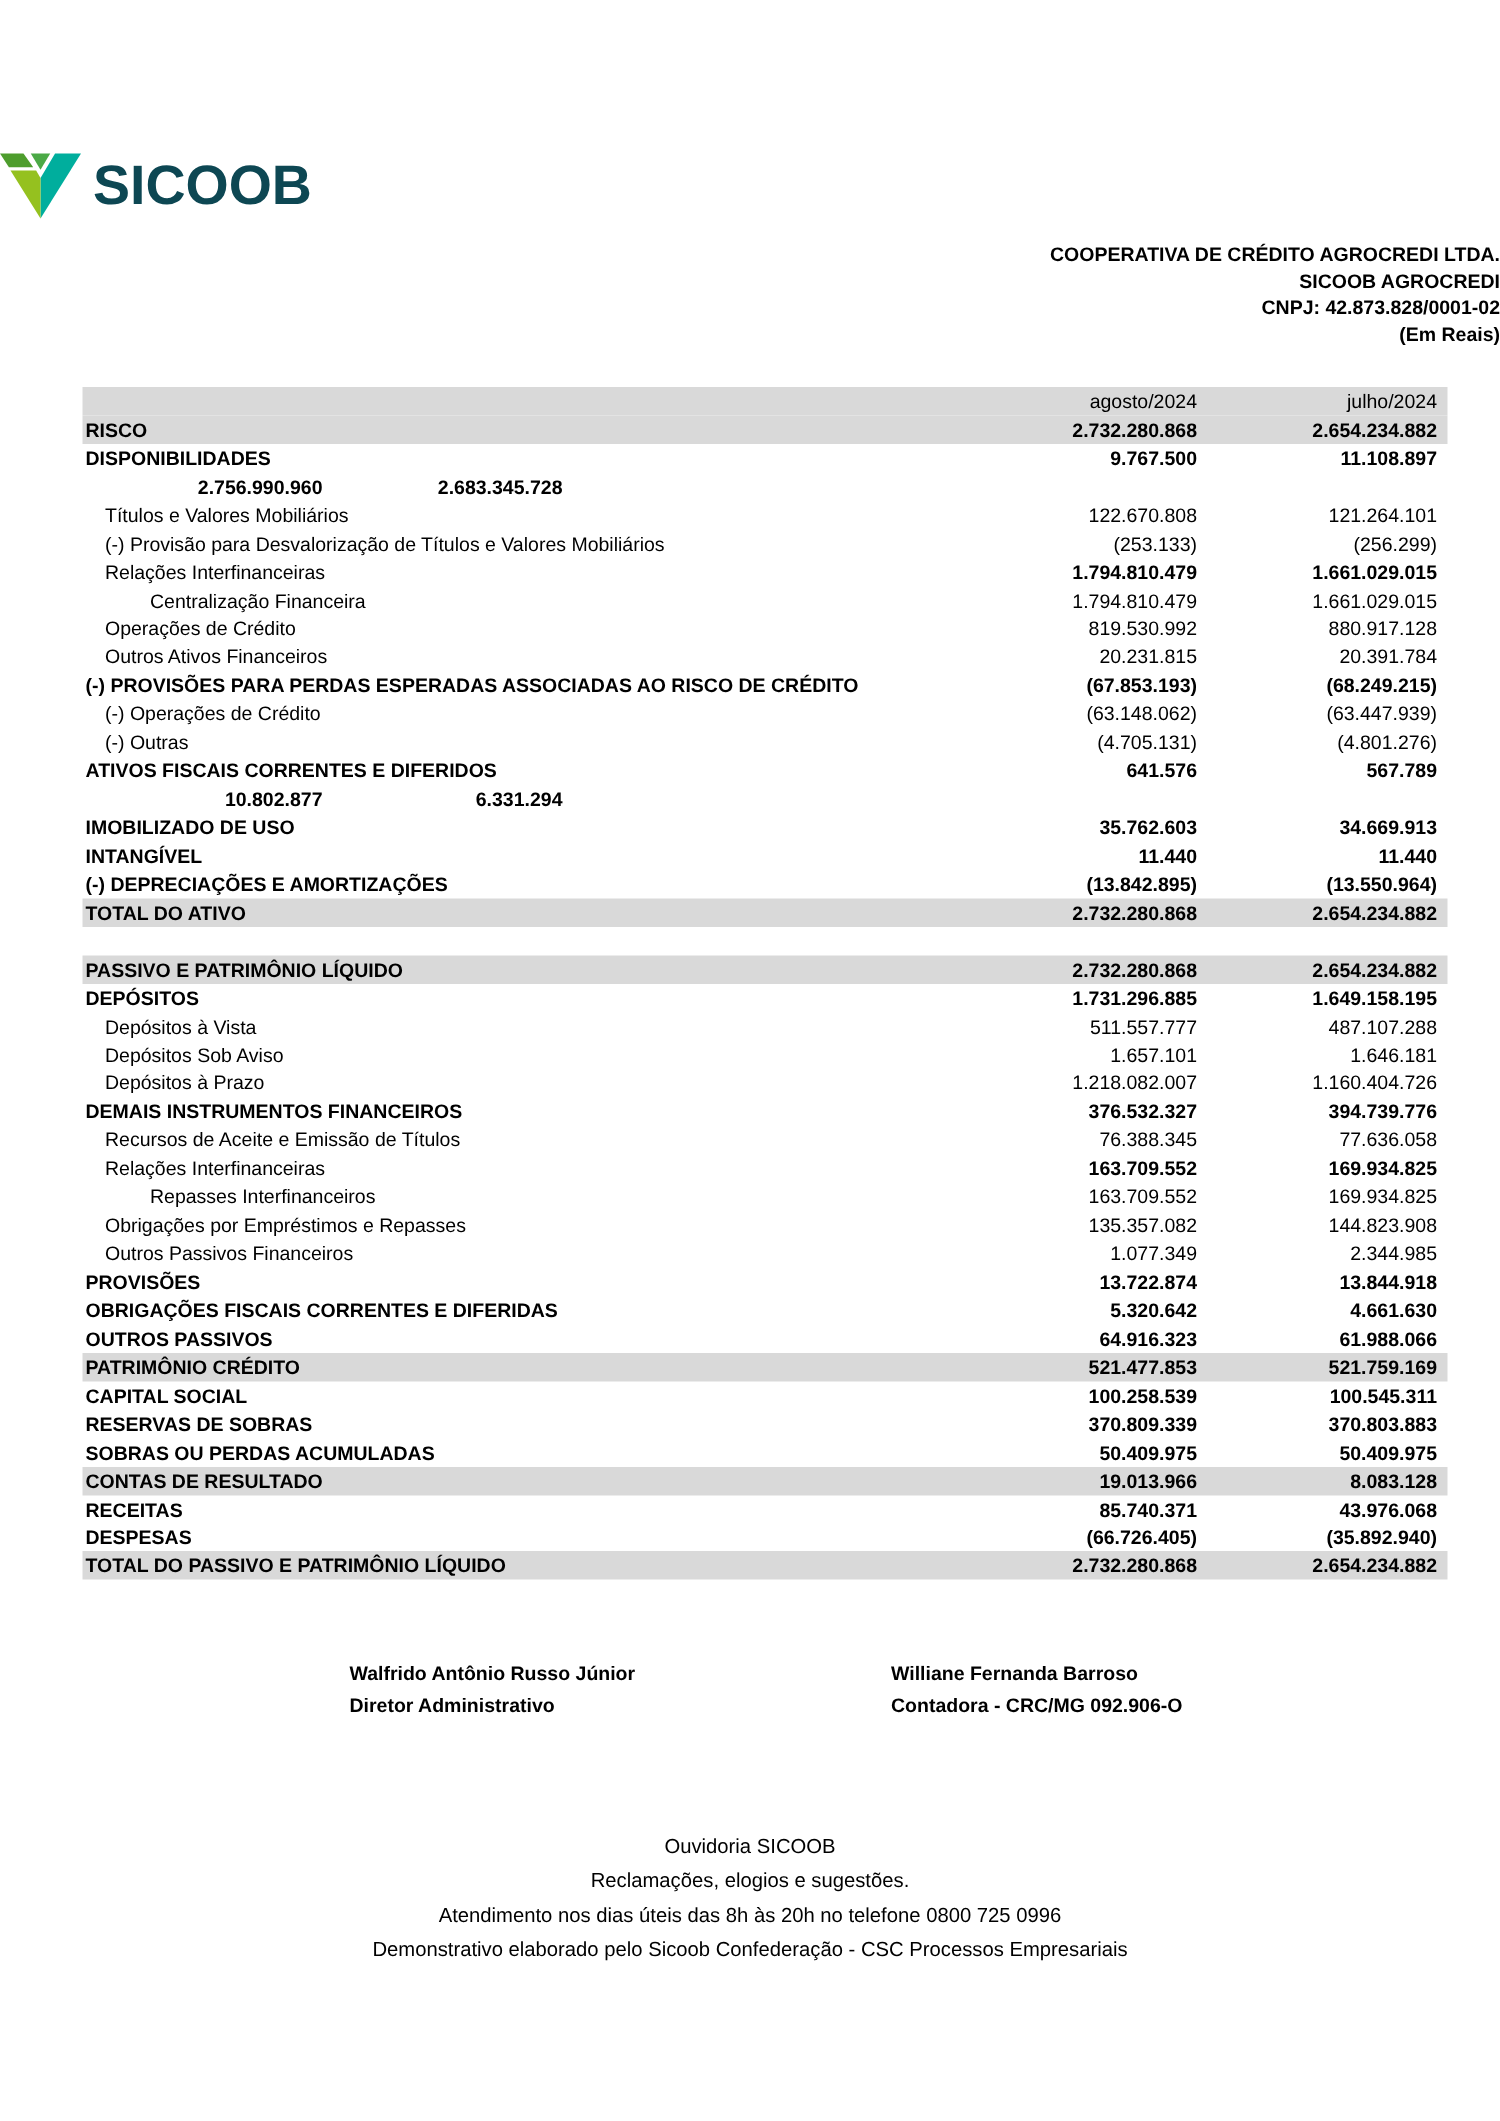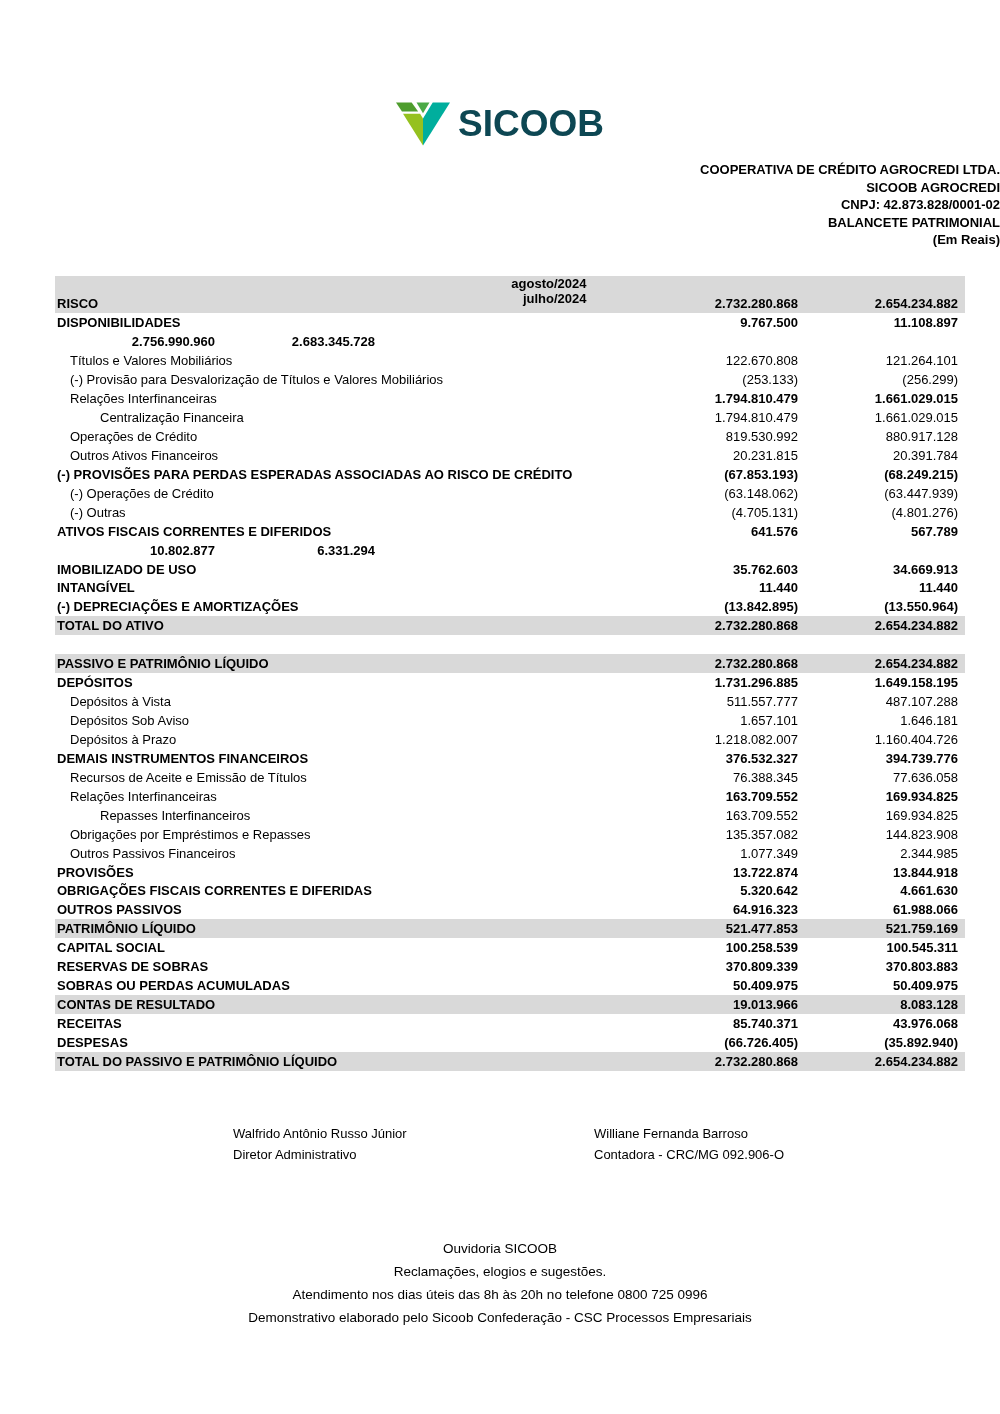--- a/index.html
+++ b/index.html
@@ -13,49 +13,49 @@
   *{margin:0;padding:0;box-sizing:border-box;}
   html,body{background:#ffffff;}
   body{
     width:1000px;height:1414px;
     font-family:"Liberation Sans","DejaVu Sans",sans-serif;
     color:#000;position:relative;overflow:hidden;
   }
   
   .logo-row{
     margin-top:100px;
-    display:flex;justify-content:center;align-items:center;gap:8px;
+    display:flex;align-items:center;gap:8px;
     height:48px;
   }
   .logo-mark{width:54px;height:44px;display:block;}
   .wordmark{
     font-size:37px;font-weight:800;letter-spacing:0px;
     color:var(--brand-dark);line-height:44px;
   }
   .doc-head{
     margin-top:13px;text-align:right;font-weight:700;font-size:13px;line-height:17.5px;
   }
   
   .btable{
     margin-top:27px;margin-left:55px;width:910px;font-size:13px;
   }
   .trow{
     display:flex;align-items:center;height:18.95px;padding-right:7px;
   }
   .trow .lbl{flex:1;white-space:nowrap;padding-left:2px;}
   .trow .v{width:160px;text-align:right;white-space:nowrap;}
-  .trow.head{background:var(--shade);font-weight:700;flex-direction:column;}
+  .trow.head{background:var(--shade);font-weight:400;}
   .trow.shade{background:var(--shade);font-weight:700;}
   .trow.bold{font-weight:700;}
   .trow.boldval .v{font-weight:700;}
   .trow.ind1 .lbl{padding-left:15px;}
   .trow.ind2 .lbl{padding-left:45px;}
   .trow.spacer{background:none;}
   
-  .sig-block{position:relative;height:64px;margin-top:52px;font-size:13px;font-weight:400;line-height:21px;}
+  .sig-block{position:relative;height:64px;margin-top:52px;font-size:13px;font-weight:700;line-height:21px;}
   .sig{position:absolute;top:0;}
   .sig.left{left:233px;}
   .sig.right{left:594px;}
   
   .footer{margin-top:50px;text-align:center;font-size:13.5px;line-height:23px;}
 </style>
 </head>
 <body>
 
 <div class="logo-row">
@@ -65,21 +65,20 @@
     <polygon points="0,0 29,0 41,17 11,17" fill="var(--green-dark)"></polygon>
     <polygon points="38,0 62,0 50,20" fill="var(--green-mid)"></polygon>
   </svg>
   <span class="wordmark">SICOOB</span>
 </div>
 
 <div class="doc-head">
   <div>COOPERATIVA DE CRÉDITO AGROCREDI LTDA.</div>
   <div>SICOOB AGROCREDI</div>
   <div>CNPJ: 42.873.828/0001-02</div>
-  <div>BALANCETE PATRIMONIAL</div>
   <div>(Em Reais)</div>
 </div>
 
 <div class="btable">
   <div class="trow head">
     <span class="lbl"></span>
     <span class="v">agosto/2024</span>
     <span class="v">julho/2024</span>
   </div>
   <div>
@@ -240,21 +239,21 @@
     <span class="lbl">OBRIGAÇÕES FISCAIS CORRENTES E DIFERIDAS</span>
     <span class="v">5.320.642</span>
     <span class="v">4.661.630</span>
   </div>
       <div class="trow bold">
     <span class="lbl">OUTROS PASSIVOS</span>
     <span class="v">64.916.323</span>
     <span class="v">61.988.066</span>
   </div>
       <div class="trow shade">
-    <span class="lbl">PATRIMÔNIO LÍQUIDO</span>
+    <span class="lbl">PATRIMÔNIO CRÉDITO</span>
     <span class="v">521.477.853</span>
     <span class="v">521.759.169</span>
   </div>
       <div class="trow bold">
     <span class="lbl">CAPITAL SOCIAL</span>
     <span class="v">100.258.539</span>
     <span class="v">100.545.311</span>
   </div>
       <div class="trow bold">
     <span class="lbl">RESERVAS DE SOBRAS</span>

